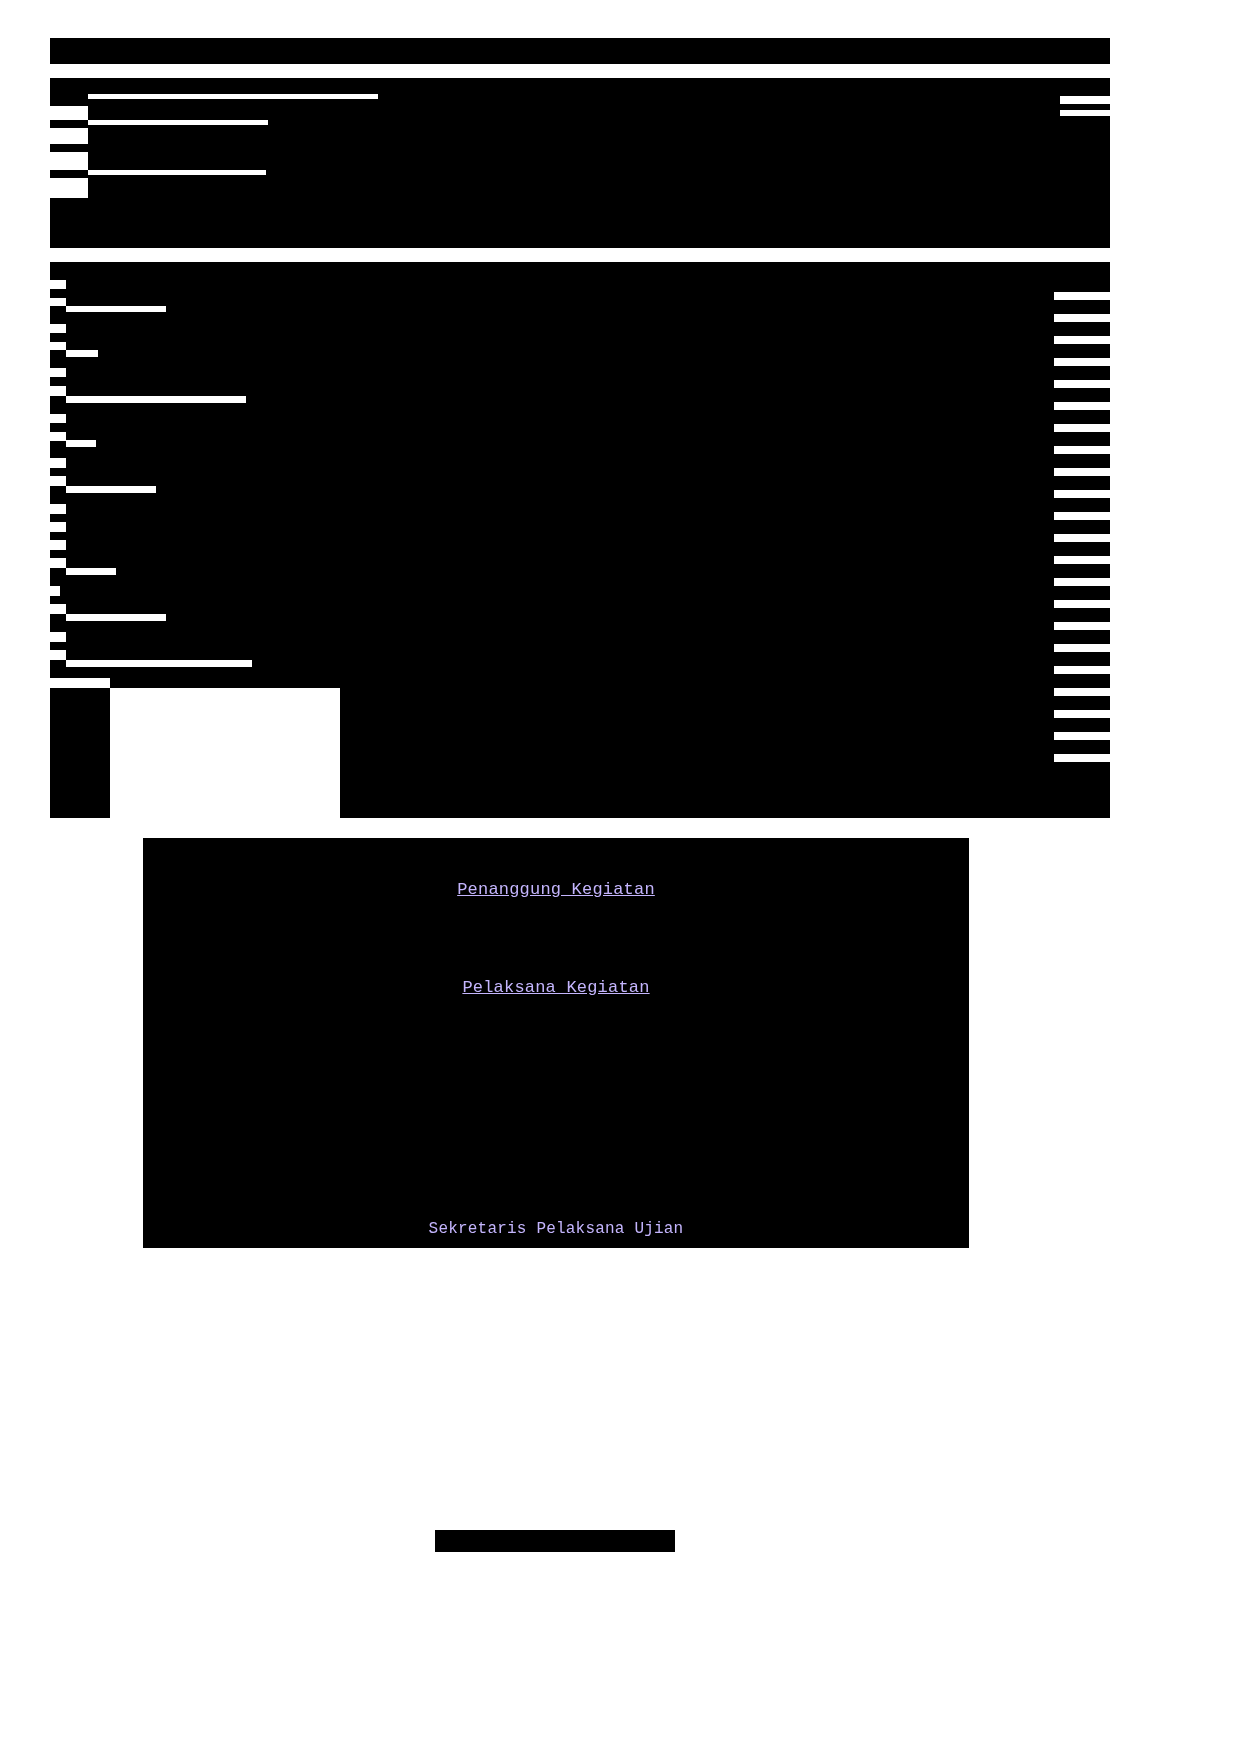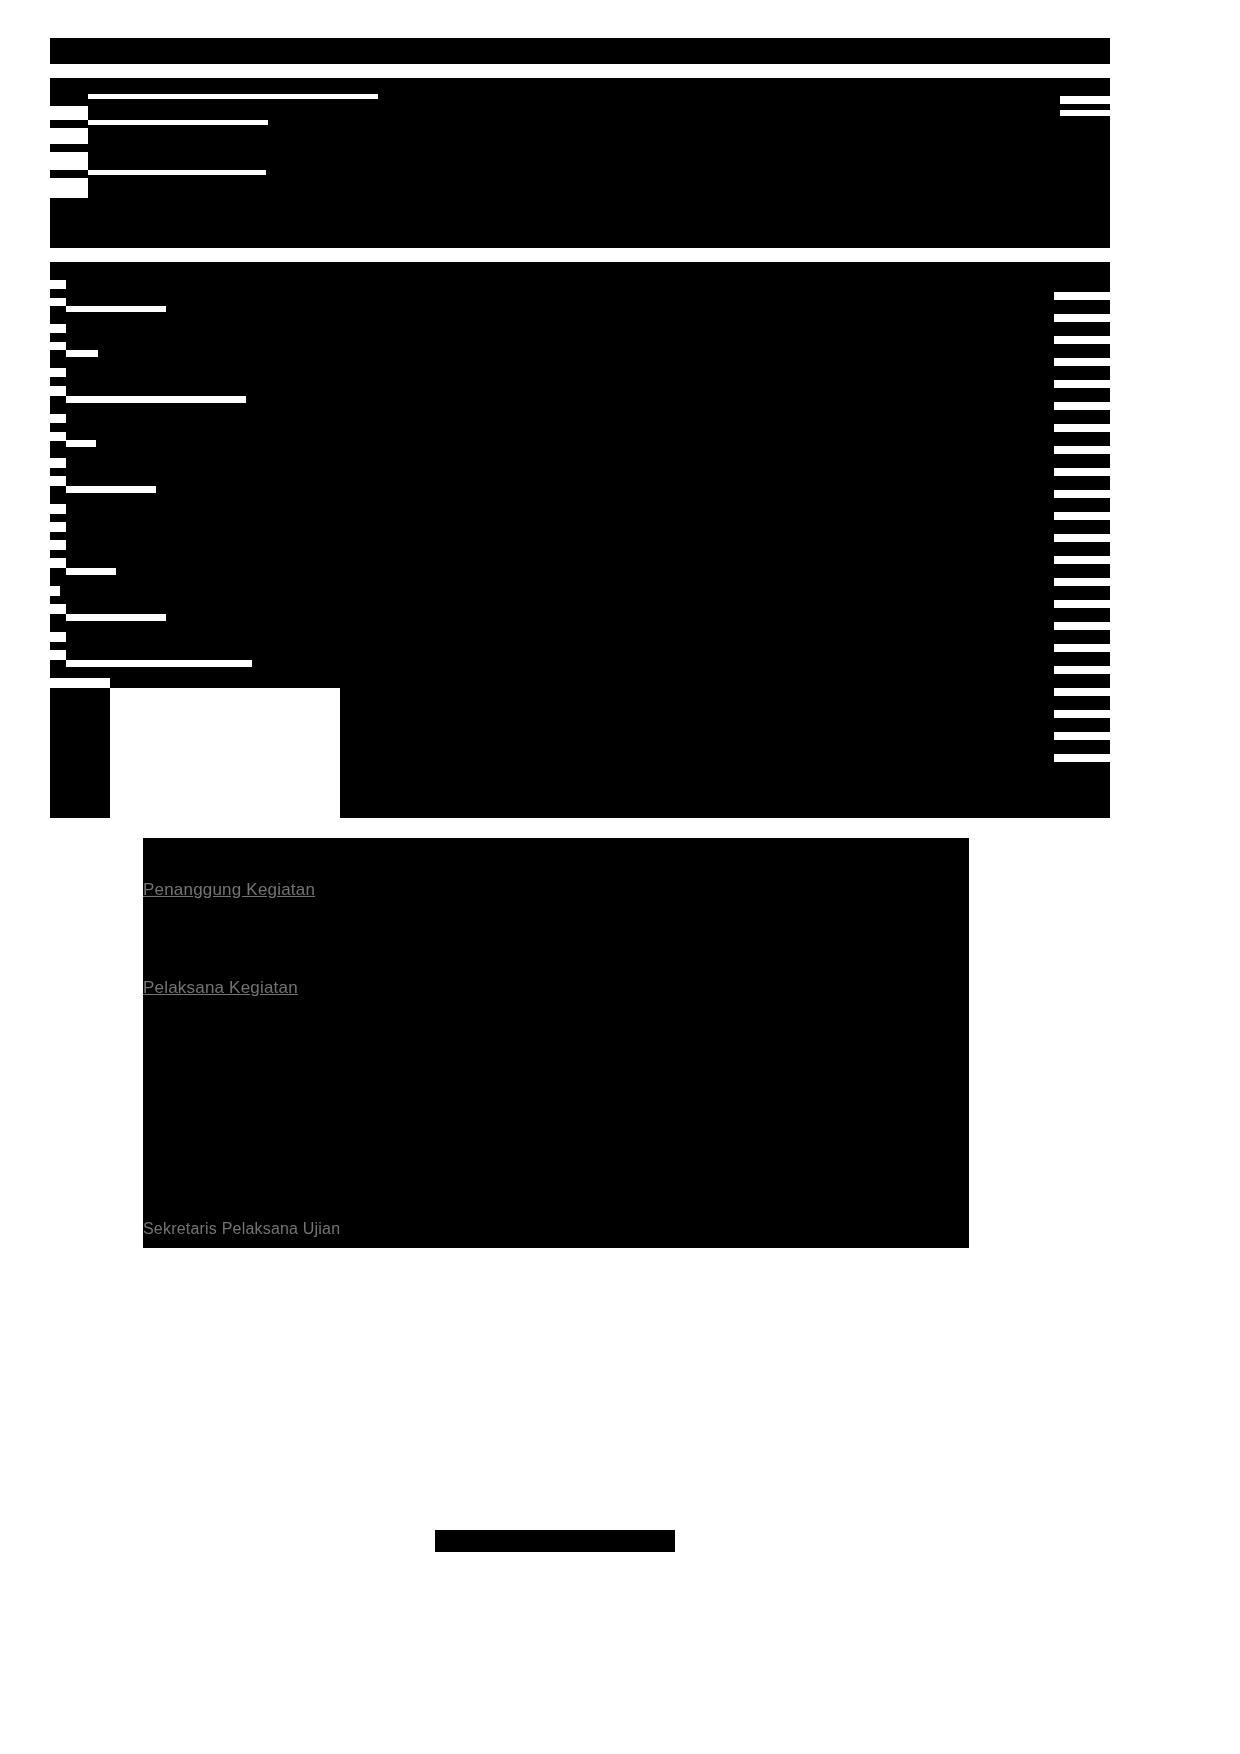--- a/index.html
+++ b/index.html
@@ -44,24 +44,25 @@
   
   #signature-card {
     position: absolute;
     left: 143px; top: 838px; width: 826px; height: 410px;
     background: #000000;
     color: #ffffff;
   }
   .sig-line {
     position: absolute;
     width: 100%;
-    font-family: Liberation Sans, sans-serif;
+    text-align: center;
+    font-family: Liberation Mono, monospace;
     font-size: 17px;
     letter-spacing: .2px;
-    color: #737373;
+    color: #c4b5fd;
     filter: blur(.6px);
     -webkit-font-smoothing: none;
   }
   .sig-line.underline { text-decoration: underline; }
   #sig-heading-1 { top: 42px; }
   #sig-heading-2 { top: 140px; }
   #sig-footer   { top: 382px; font-size: 16px; }
 
   
   #footer-bar { left: 435px; top: 1530px; width: 240px; height: 22px; }

